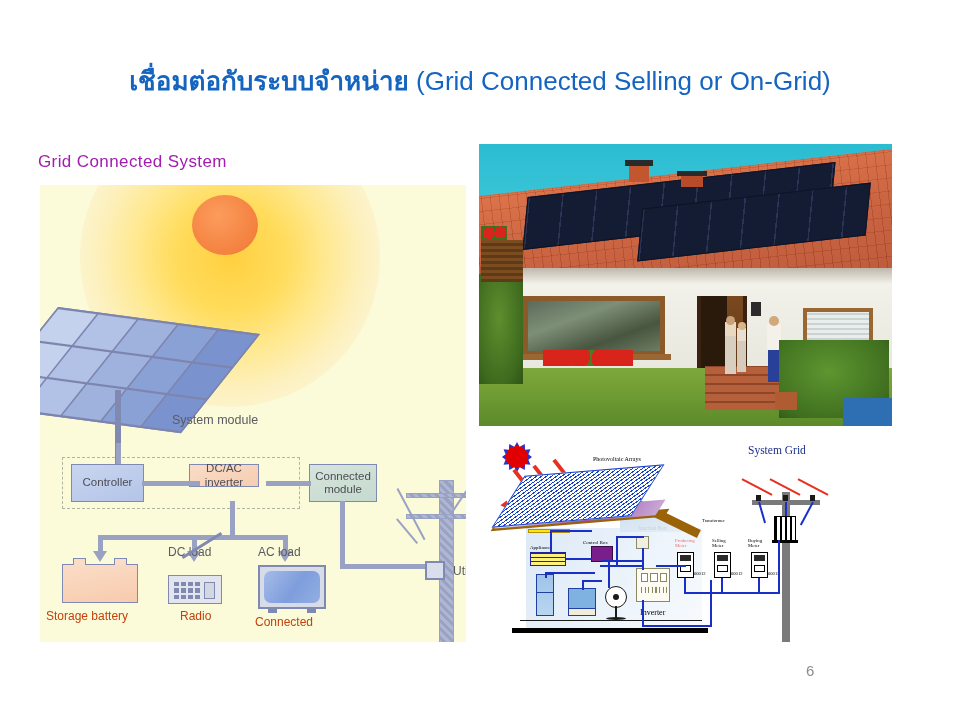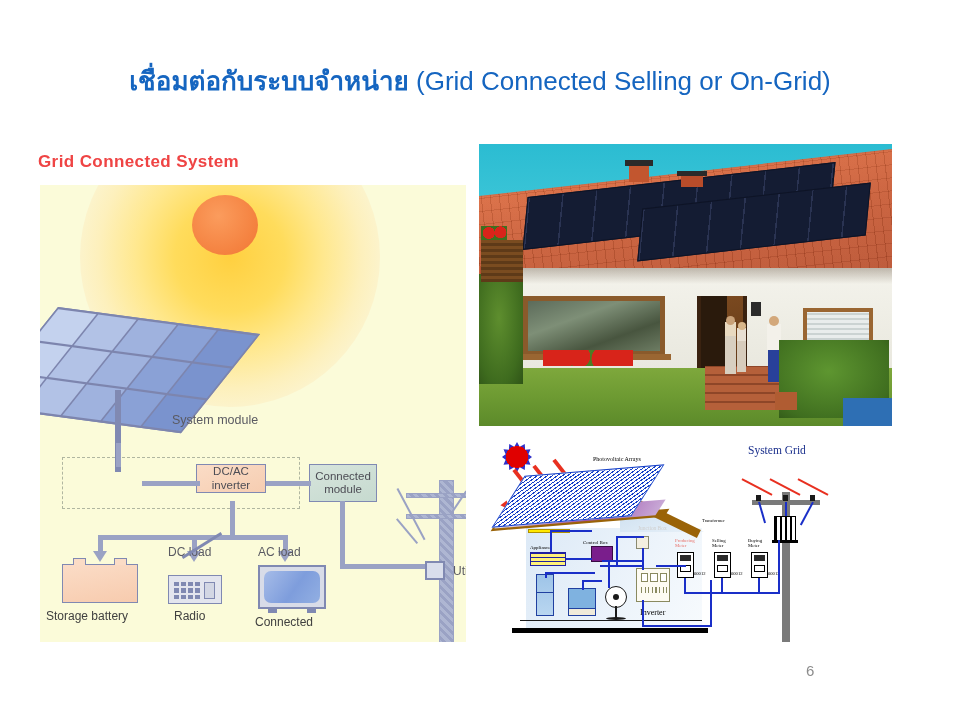--- a/index.html
+++ b/index.html
@@ -50,22 +50,22 @@
     left: 38px;
     top: 152px;
     width: 428px;
     height: 490px;
   }
   #gcs-heading {
     position: absolute;
     left: 0px;
     top: 0px;
     font-size: 17px;
-    font-weight: bold;
-    color: #ef4444;
+    font-weight: normal;
+    color: #a21caf;
     font-family: "Liberation Sans", sans-serif;
     letter-spacing: 0.4px;
   }
   #gcs-canvas {
     position: absolute;
     left: 2px;
     top: 33px;
     width: 426px;
     height: 457px;
     background: #FBFBD9;
@@ -158,21 +158,21 @@
     font-size: 11.5px;
     line-height: 1.15;
     color: #4D4D55;
     font-family: "Liberation Sans", sans-serif;
   }
   #block-controller {
     left: 31px; top: 279px; width: 73px; height: 38px;
     background: linear-gradient(160deg,#C9D6F0 0%, #B3C4E8 100%);
   }
   #block-inverter {
-    left: 156px; top: 279px; width: 70px; height: 29px;
+    left: 149px; top: 279px; width: 70px; height: 23px;
     background: linear-gradient(160deg,#FADCC6 0%, #F6CDB1 100%);
   }
   #block-connected {
     left: 269px; top: 279px; width: 68px; height: 38px;
     background: linear-gradient(160deg,#D6E4DC 0%, #C6DACF 100%);
   }
 
   
   .wire { position: absolute; background: #9AA2C4; }
 
@@ -189,21 +189,21 @@
   .load-label {
     position: absolute;
     font-size: 12px;
     color: #5A5A62;
     font-family: "Liberation Sans", sans-serif;
     white-space: nowrap;
   }
   .device-caption {
     position: absolute;
     font-size: 12px;
-    color: #404040;
+    color: #c2410c;
     font-family: "Liberation Sans", sans-serif;
     white-space: nowrap;
   }
 
   
   #dev-battery {
     position: absolute;
     left: 22px; top: 379px; width: 76px; height: 39px;
     background: linear-gradient(170deg,#FBDCC6 0%, #F7CBAE 100%);
     border: 1.8px solid #8089B2;
@@ -558,20 +558,23 @@
         <div class="cell c3"></div>
         <div class="cell c4"></div>
     </div>
     <div id="solar-pole"></div>
     <div id="solar-module-label">System module</div>
 
     <div id="gcs-dashed-box"></div>
 
     <div class="wire" style="left:76px; top:258px; width:5px; height:24px;"></div>
 
+    <div class="gcs-block" id="block-controller">
+      <span>Controller</span>
+    </div>
 
     <div class="gcs-block" id="block-inverter">
       <span>
         <span>DC/AC</span><br>
         <span>inverter</span>
       </span>
     </div>
 
     <div class="gcs-block" id="block-connected">
       <span>
@@ -613,21 +616,21 @@
           <i></i>
           <i></i>
           <i></i>
           <i></i>
           <i></i>
           <i></i>
           <i></i>
       </div>
       <div class="speaker"></div>
     </div>
-    <div class="device-caption" style="left:134px; top:424px;text-align:right;">Radio</div>
+    <div class="device-caption" style="left:140px; top:424px;text-align:right;">Radio</div>
 
     <div class="load-label" style="left:218px; top:360px;">AC  load</div>
     <div id="dev-tv">
       <div class="screen"></div>
       <div class="foot" style="left:8px;"></div>
       <div class="foot" style="right:8px;"></div>
     </div>
     <div class="device-caption" style="left:215px; top:430px;">Connected</div>
 
     <div id="utility-pole"></div>

